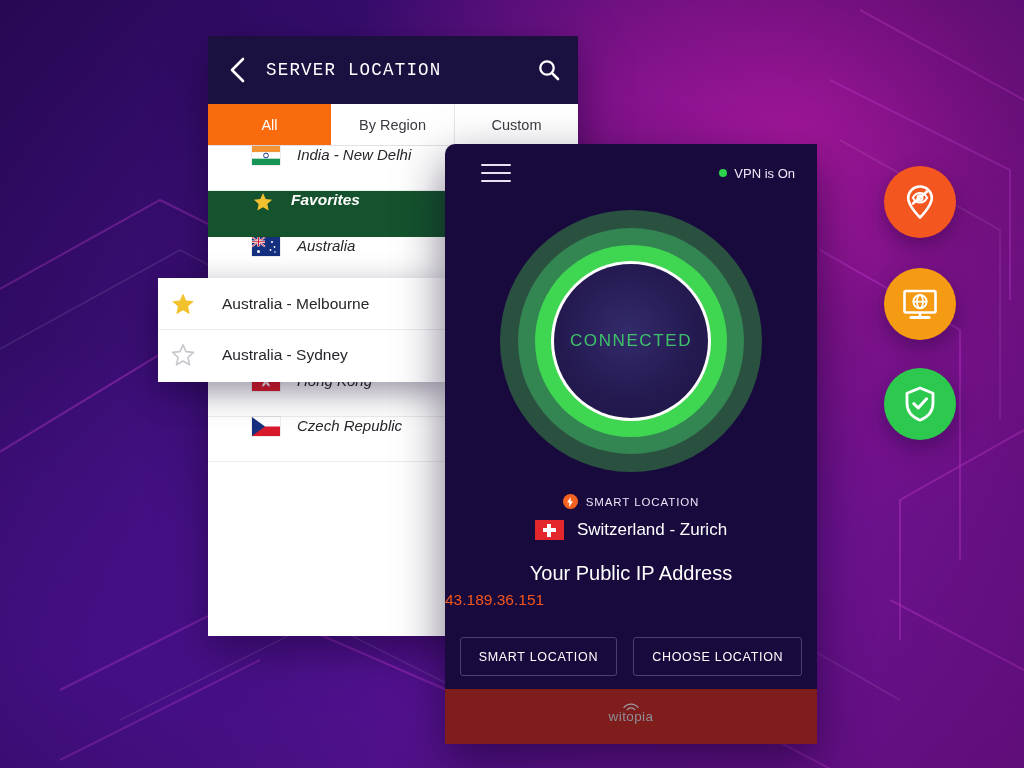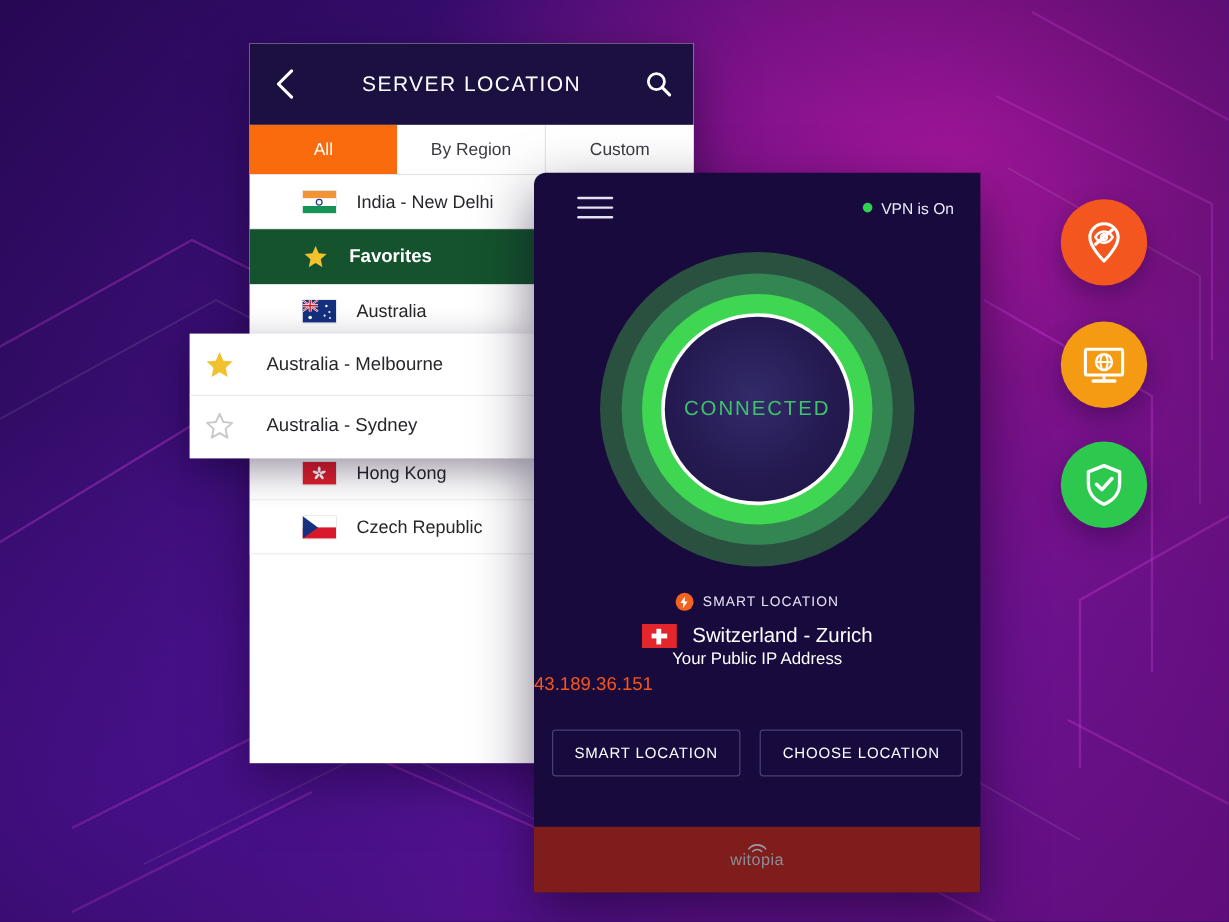--- a/index.html
+++ b/index.html
@@ -36,41 +36,41 @@
   #left-header {
     height:68px; background:#1b1040; position:relative;
     display:flex; align-items:center;
   }
   #back-btn {
     width:58px; height:68px; display:flex; align-items:center; justify-content:center;
     cursor:pointer;
   }
   #back-btn svg { display:block; }
   #left-title {
-    flex:1; text-align:center; color:#fff; font-size:17.5px;
-    letter-spacing:1.2px; font-weight:400;
+    flex:1; text-align:left; color:#fff; font-size:17.5px;
+    letter-spacing:1.2px; font-weight:400;font-family:Liberation Mono, monospace;
   }
   #search-btn {
     width:58px; height:68px; display:flex; align-items:center; justify-content:center;
     cursor:pointer;
   }
   #tabbar { display:flex; height:42px; background:#fff; border-bottom:1px solid #e2e2e6; }
   .tab {
     flex:1; display:flex; align-items:center; justify-content:center;
     font-size:14.5px; color:#3b3b42; cursor:pointer; background:#fff;
     border-right:1px solid #e6e6ea;
   }
   .tab:last-child { border-right:none; }
   .tab.active { background:#f96b0d; color:#fff; border-right:none; }
 
   #country-list { }
   .row {
-    display:flex; align-items:center; height:45px;
+    display:flex; height:45px;
     padding-left:44px; border-bottom:1px solid #edecef;
-    background:#fff; cursor:pointer;
+    background:#fff; cursor:pointer;font-style:italic;
   }
   .row .flag { width:28px; height:19px; margin-right:17px; flex:0 0 28px;
      box-shadow:0 0 0 .5px rgba(0,0,0,.14); position:relative; overflow:hidden; }
   .row .rowlabel { font-size:15px; color:#26262b; }
   .row.favorites {
     background:#14532d; padding-left:44px; height:46px; border-bottom:none;
   }
   .row.favorites .rowlabel { color:#fff; font-weight:bold; font-size:15.5px; }
   .row.favorites .star { margin-right:17px; flex:0 0 22px; display:flex; }
   .row.shaded { background:#f2f1f4; }
@@ -139,21 +139,21 @@
   #ch-flag {
     width:29px; height:20px; background:#e2262b; margin-right:13px;
     position:relative; flex:0 0 29px;
   }
   #ch-flag:before, #ch-flag:after {
     content:""; position:absolute; background:#fff;
   }
   #ch-flag:before { width:13px; height:4.2px; left:8px; top:7.9px; }
   #ch-flag:after  { width:4.2px; height:13px; left:12.4px; top:3.5px; }
   #server-name { color:#fff; font-size:17px; }
-  #ip-caption { text-align:center; color:#fff; font-size:14px; }
+  #ip-caption { text-align:center; color:#fff; font-size:20px; margin-top:22px; }
   #ip-value { color:#f4561c; font-size:15.5px; margin-top:6px; }
 
   
   #btn-row {
     display:flex; justify-content:center; gap:16px; margin-top:28px;
   }
   .loc-btn {
     border:1px solid #4a3f73; background:transparent; color:#fff;
     font-size:12.5px; letter-spacing:.7px; padding:0 18px; height:39px;
     display:flex; align-items:center; justify-content:center;

